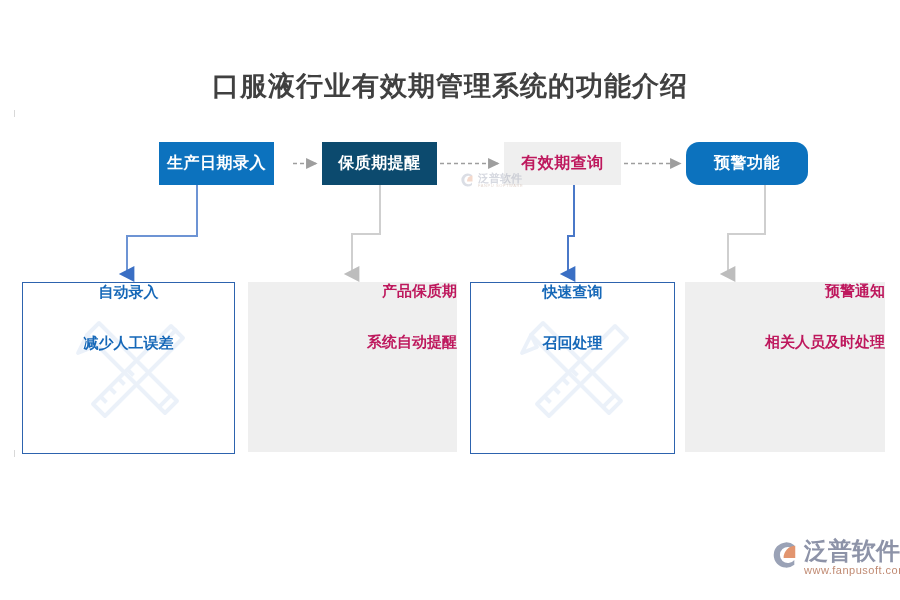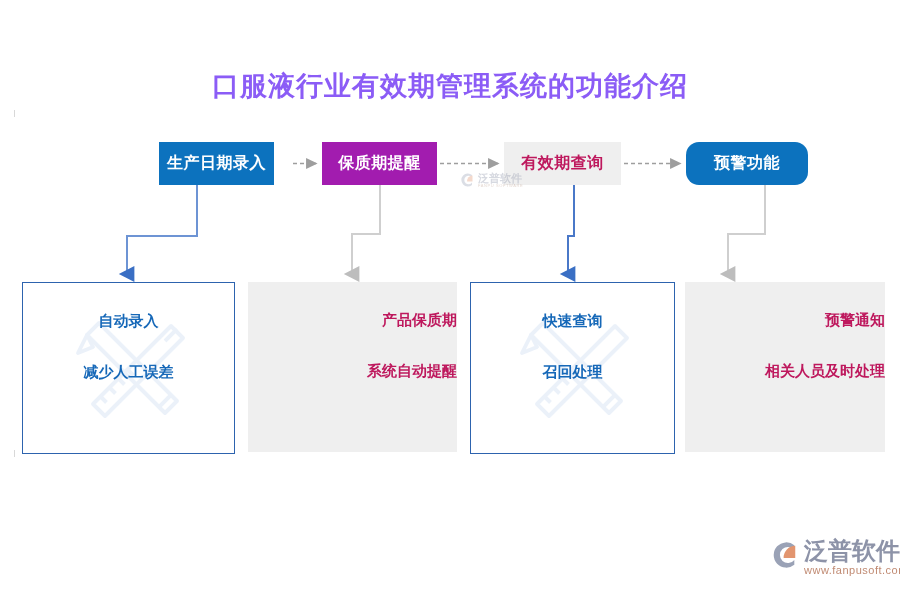--- a/index.html
+++ b/index.html
@@ -6,53 +6,53 @@
   body{
     width:900px;height:600px;background:#ffffff;overflow:hidden;
     font-family:"Liberation Sans","DejaVu Sans",sans-serif;
     position:relative;
   }
   #stage{position:absolute;left:0;top:0;width:900px;height:600px;}
 
   
   .title{
     position:absolute;left:0;top:68px;width:900px;text-align:center;
-    font-size:27px;font-weight:bold;color:#8b5cf6;letter-spacing:1px;
+    font-size:27px;font-weight:bold;color:#404040;letter-spacing:1px;
     white-space:nowrap;
   }
 
   
   #wires{position:absolute;left:0;top:0;width:900px;height:600px;}
 
   
   .topbox{
     position:absolute;height:43px;display:flex;align-items:center;
     justify-content:center;font-size:16px;font-weight:bold;
     letter-spacing:.5px;white-space:nowrap;
   }
   .topbox.blue{background:#0c72be;color:#ffffff;}
-  .topbox.gray{background:#a21caf;color:#ffffff;}
+  .topbox.gray{background:#0c4a6e;color:#ffffff;}
   .topbox.light{background:#efefef;color:#be185d;}
 
   #box1{left:159px;top:142px;width:115px;}
   #box2{left:322px;top:142px;width:115px;}
   #box3{left:504px;top:142px;width:117px;}
   #box4{left:686px;top:142px;width:122px;border-radius:13px;}
 
   
   .card{
     position:absolute;top:282px;height:170px;overflow:hidden;
   }
   .card.outline{background:#ffffff;border:1px solid #2d63ae;}
   .card.filled{background:#efefef;border:none;}
   .card .ctext{
     position:relative;z-index:2;text-align:center;
     font-size:15px;font-weight:bold;white-space:nowrap;
   }
-  .card .l1{margin-top:29px;}
+  .card .l1{}
   .card .l2{margin-top:32px;}
   .card.outline .ctext{color:#1668b8;}
   .card.filled .ctext{color:#be185d;text-align:right;}
 
   #card1{left:22px;width:211px;}
   #card2{left:248px;width:209px;}
   #card3{left:470px;width:203px;}
   #card4{left:685px;width:200px;}
 
   

